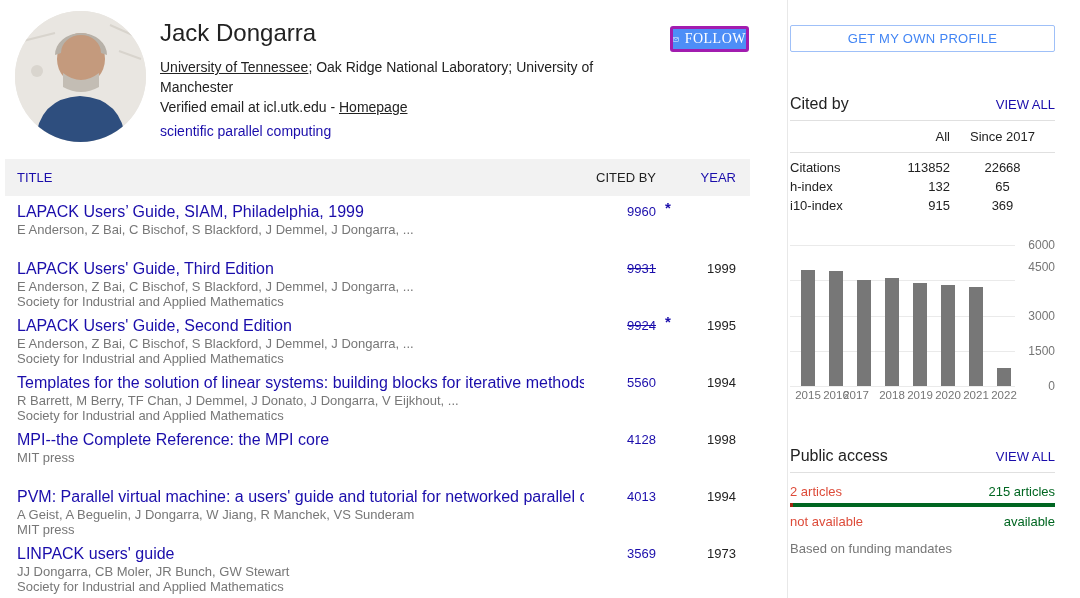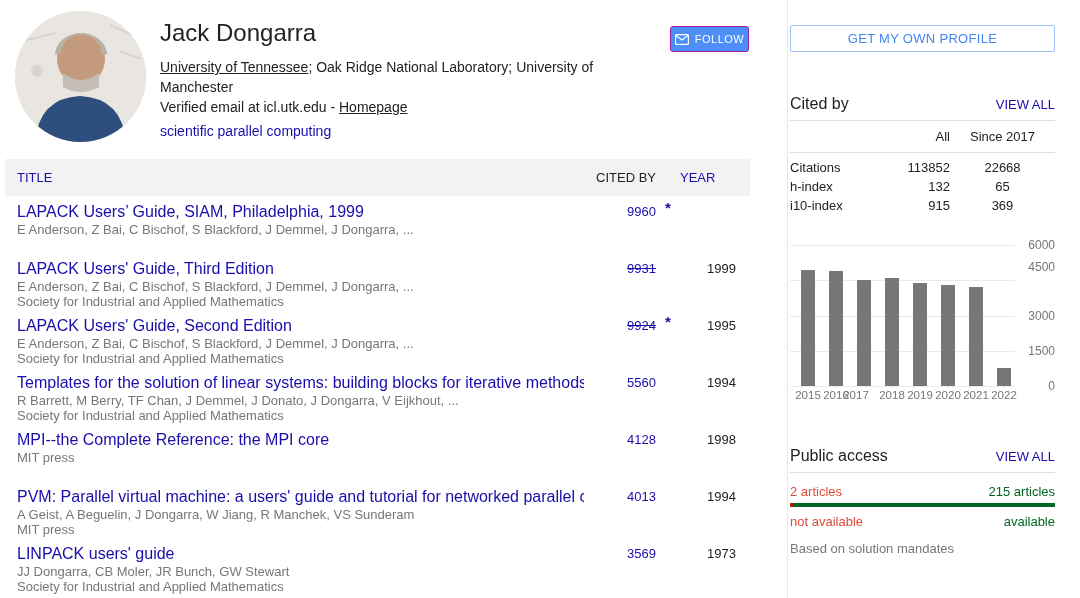--- a/index.html
+++ b/index.html
@@ -17,31 +17,31 @@
 
   .info { position:absolute; left:160px; top:18px; width:500px; }
   .name { font-size:24px; color:#222; line-height:30px; }
   .affil { margin-top:9px; font-size:14px; line-height:20px; color:#222; }
   .affil .u { text-decoration:underline; color:#222; }
   .verified { font-size:14px; line-height:20px; color:#222; }
   .verified .u { text-decoration:underline; color:#222; }
   .interest { margin-top:4px; font-size:14px; line-height:20px; color:#1a0dab; }
 
   .follow-btn { position:absolute; left:670px; top:26px; width:79px; height:26px;
-                background:#4d8ef7; border:1px solid #a21caf; border-radius:3px;
-                color:#fff; font-size:11px; letter-spacing:.5px;
-                display:flex; align-items:center; justify-content:center; gap:6px; cursor:pointer; }
+                background:#4d8ef7; border:3px solid #a21caf; border-radius:3px;
+                color:#fff; font-size:14px; letter-spacing:.5px;
+                display:flex; align-items:center; justify-content:center; gap:6px; cursor:pointer;font-family:Liberation Serif, serif; }
 
   
   .tbl-head { position:absolute; left:5px; top:159px; width:745px; height:37px;
               background:#f2f2f2; display:flex; align-items:center; font-size:13px; }
   .col-title { flex:1; padding-left:12px; color:#1a0dab; }
   .col-cited { width:72px; text-align:right; white-space:nowrap; color:#222; }
   .col-star  { width:24px; }
-  .col-year  { width:56px; color:#1a0dab; }
+  .col-year  { width:56px; text-align:right; color:#1a0dab; }
   .tbl-pad-r { width:14px; }
 
   #pub-rows { position:absolute; left:5px; top:196px; width:745px; }
   .pub-row { display:flex; align-items:flex-start; padding-top:6px; height:57px; }
   .pub-main { flex:1; padding-left:12px; overflow:hidden; }
   .pub-title { font-size:16px; line-height:20px; color:#1a0dab; white-space:nowrap; cursor:pointer; }
   .pub-meta { font-size:13px; line-height:15px; color:#777; white-space:nowrap; }
   .pub-cited { width:72px; text-align:right; font-size:13px; line-height:20px; }
   .pub-cited .strike { text-decoration:line-through; }
   .pub-star { width:24px; font-size:15px; font-weight:bold; color:#1a0dab; text-align:center; position:relative; top:-3px; }
@@ -295,15 +295,15 @@
     <div class="pa-bar">
       <div class="seg-red" id="pa-red" style="width: 3.18px;"></div>
       <div class="seg-green"></div>
     </div>
 
     <div class="pa-labels">
       <span class="red">not available</span>
       <span class="green">available</span>
     </div>
 
-    <div class="pa-note">Based on solution mandates</div>
+    <div class="pa-note">Based on funding mandates</div>
   </div>
 </div>
 
 </body></html>

